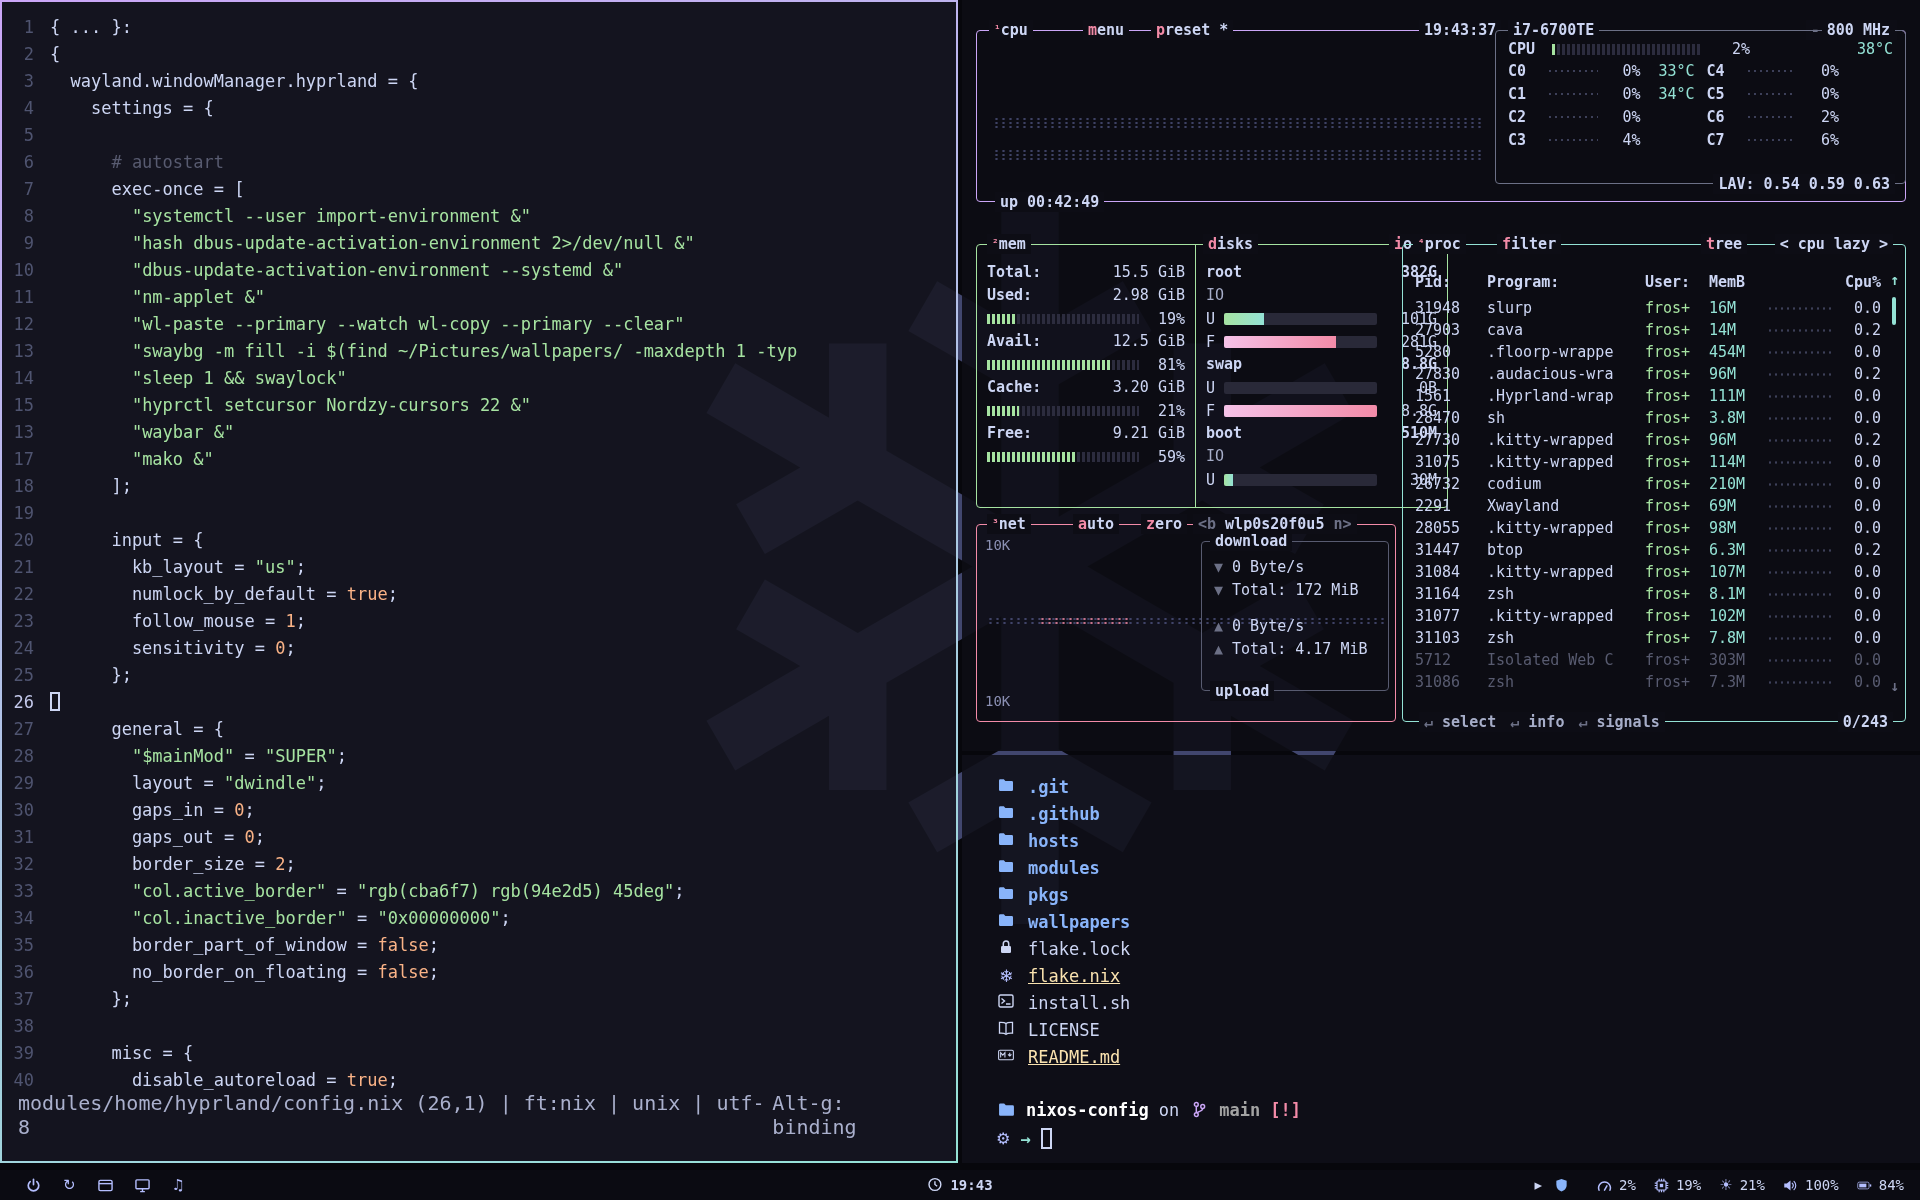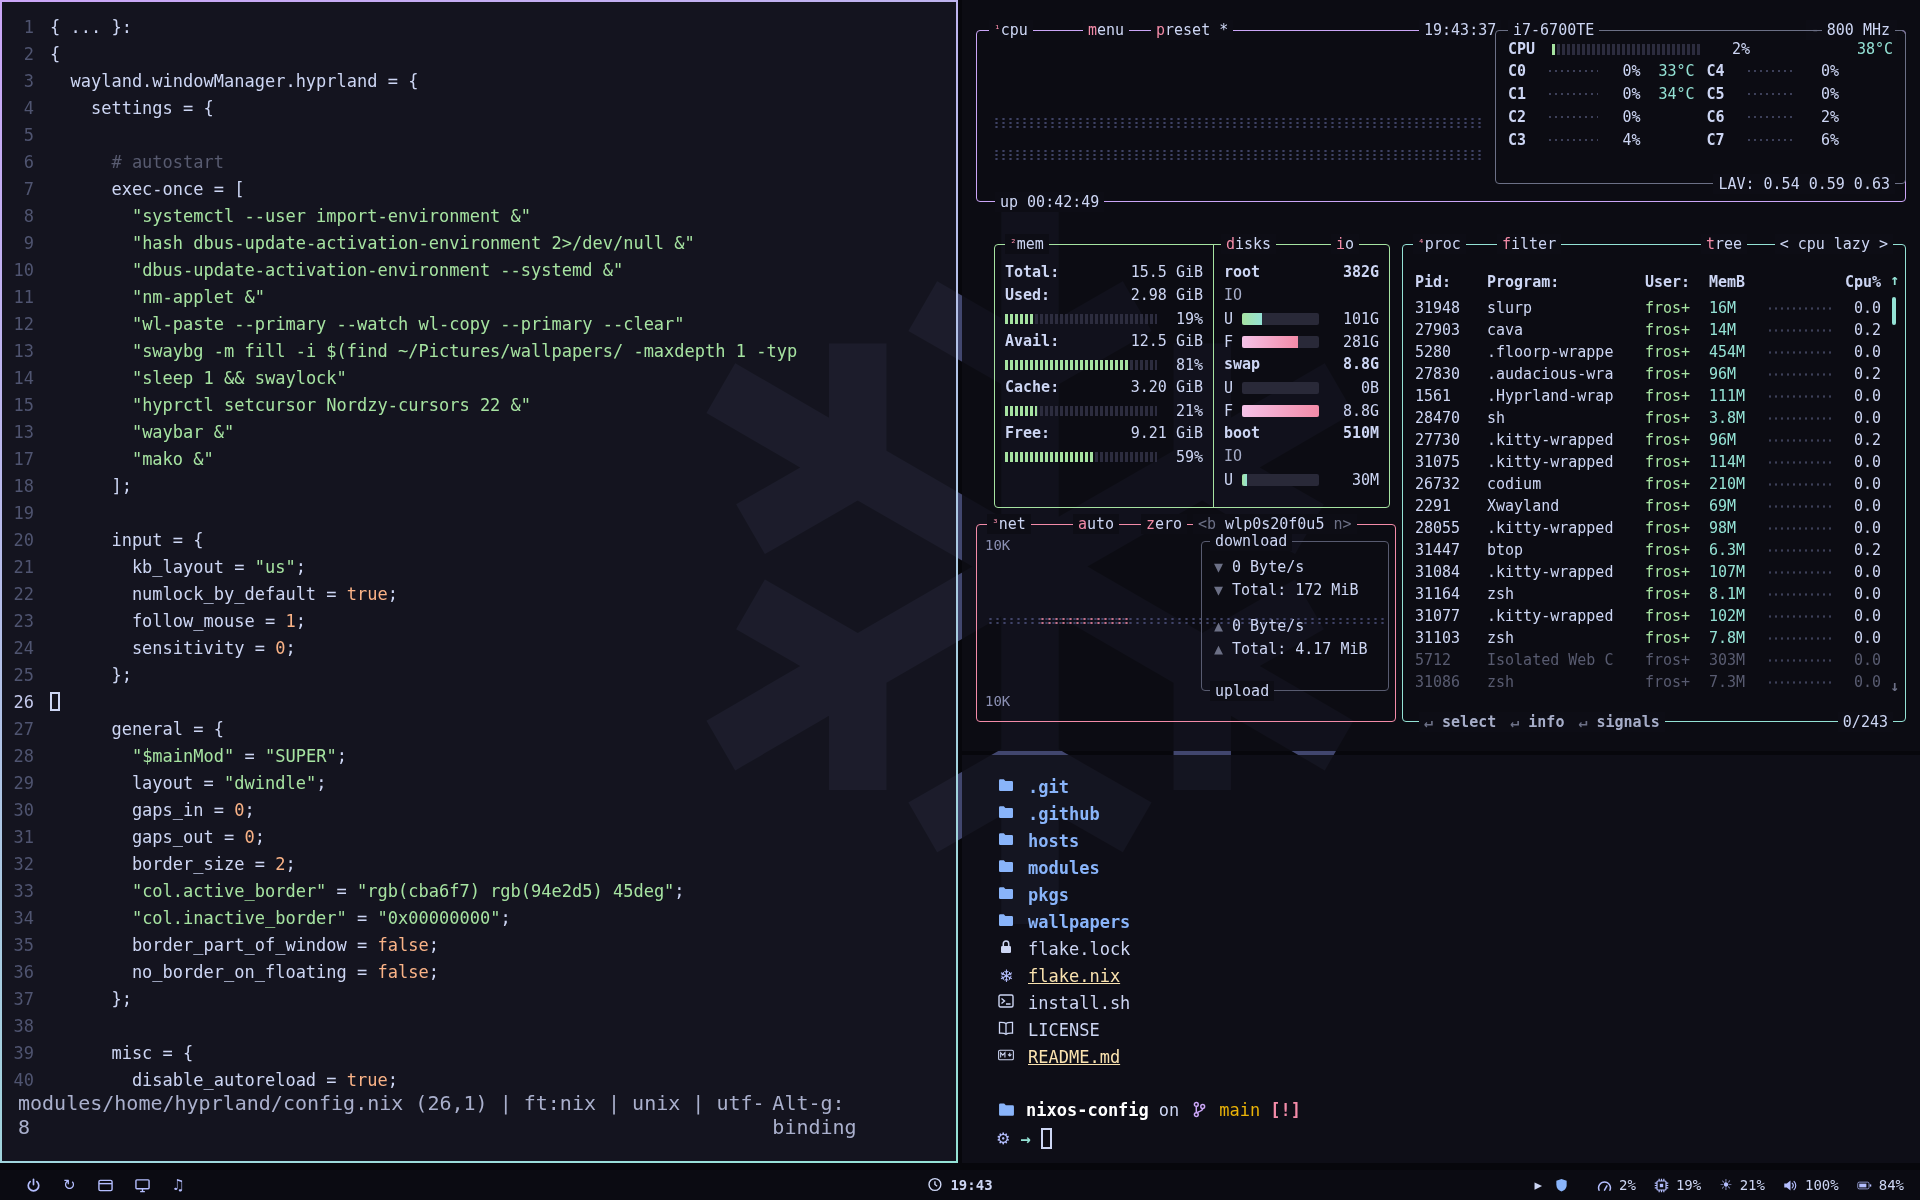--- a/index.html
+++ b/index.html
@@ -17,25 +17,25 @@
 .ln.cur{color:#c3c8ea}
 .tx{white-space:pre}
 .cursor{display:inline-block;width:10px;height:19px;border:2px solid #cdd6f4;vertical-align:middle;margin-top:-4px}
 .tok-d{color:#cdd6f4}.tok-s{color:#a6e3a1}.tok-n{color:#fab387}.tok-b{color:#fab387}.tok-c{color:#585b70}
 #statusline{position:absolute;left:16px;right:16px;bottom:22px;display:flex;justify-content:space-between;color:#aab0cd;font-size:20px}
 
 #btop-window{font-size:15px}
 .bx{position:absolute;border:1px solid #888;border-radius:4px}
 #cpu-box{left:14px;top:30px;right:14px;height:172px;border-color:#cba6f7}
 #cpu-info{left:518px;top:-1px;right:-1px;height:154px;border-color:#6c7086}
-#mem-box{left:32px;top:244px;width:396px;height:264px;border-color:#a6e3a1}
+#mem-box{left:14px;top:244px;width:472px;height:264px;border-color:#a6e3a1}
 #net-box{left:14px;top:524px;width:420px;height:198px;border-color:#f38ba8}
 #proc-box{left:440px;top:244px;right:14px;height:478px;border-color:#94e2d5}
 #net-info{left:224px;top:16px;width:188px;height:150px;border-color:#585b70}
-.bt{position:absolute;top:-11px;background:#0d0d15;padding:0 5px;font-weight:normal;color:#cdd6f4;white-space:nowrap;line-height:20px;font-size:15px}
+.bt{position:absolute;top:-11px;background:#0d0d15;padding:0 5px;font-weight:bold;color:#cdd6f4;white-space:nowrap;line-height:20px;font-size:15px}
 .btm{top:auto;bottom:-11px}
 .sup{color:#f38ba8;font-style:normal;font-size:11px;vertical-align:top}
 .hk::first-letter{color:#f38ba8}
 .dim{color:#6c7086;font-style:normal}
 .dots{position:absolute;background-image:radial-gradient(circle,#7a83c8 1px,transparent 1.3px);background-size:7px 4px;opacity:.45}
 .dots.pink{background-image:radial-gradient(circle,#f38ba8 1px,transparent 1.3px);opacity:.8}
 
 .crow{display:flex;align-items:center;height:24px;padding:12px 12px 0 12px}
 .cname{width:34px;font-weight:bold;flex:none}
 .meter{width:150px;height:11px;position:relative;background:repeating-linear-gradient(90deg,#2c2c3e 0 3px,transparent 3px 5px);margin:0 10px;flex:none}
@@ -92,21 +92,21 @@
 .file{display:flex;align-items:flex-start;height:27px;gap:12px}
 .fic{width:20px;display:inline-flex;justify-content:center;flex:none}
 .fic svg{width:16px;height:16px;display:block}
 .f-dir{color:#89b4fa;font-weight:bold}
 .f-file{color:#cdd6f4}
 .f-modified{color:#f9e2af;text-decoration:underline}
 .prompt{display:flex;align-items:center;gap:10px;margin-top:22px;height:27px}
 .prompt .fic svg{width:17px;height:17px}
 #prompt2{margin-top:2px}
 .p-dir{color:#ffffff;font-weight:bold}
-.p-branch{color:#eab308;font-weight:normal}
+.p-branch{color:#a3a3a3;font-weight:bold}
 .p-status{color:#f38ba8;font-weight:bold}
 .p-arrow{color:#94e2d5;font-weight:bold}
 .hcursor{display:inline-block;width:11px;height:21px;border:2px solid #cdd6f4}
 
 #waybar{position:absolute;left:0;right:0;bottom:0;height:30px;background:#0b0b12;display:flex;align-items:center;z-index:3;font-size:14px}
 #wb-left{display:flex;gap:22px;padding-left:26px;align-items:center}
 #wb-left .wic{color:#b4befe}
 #wb-center{position:absolute;left:50%;transform:translateX(-50%);display:flex;gap:8px;align-items:flex-start;font-weight:bold}
 #wb-right{margin-left:auto;display:flex;gap:18px;padding-right:16px;align-items:center}
 #wb-tray{display:flex;gap:12px;align-items:center;margin-right:10px}

